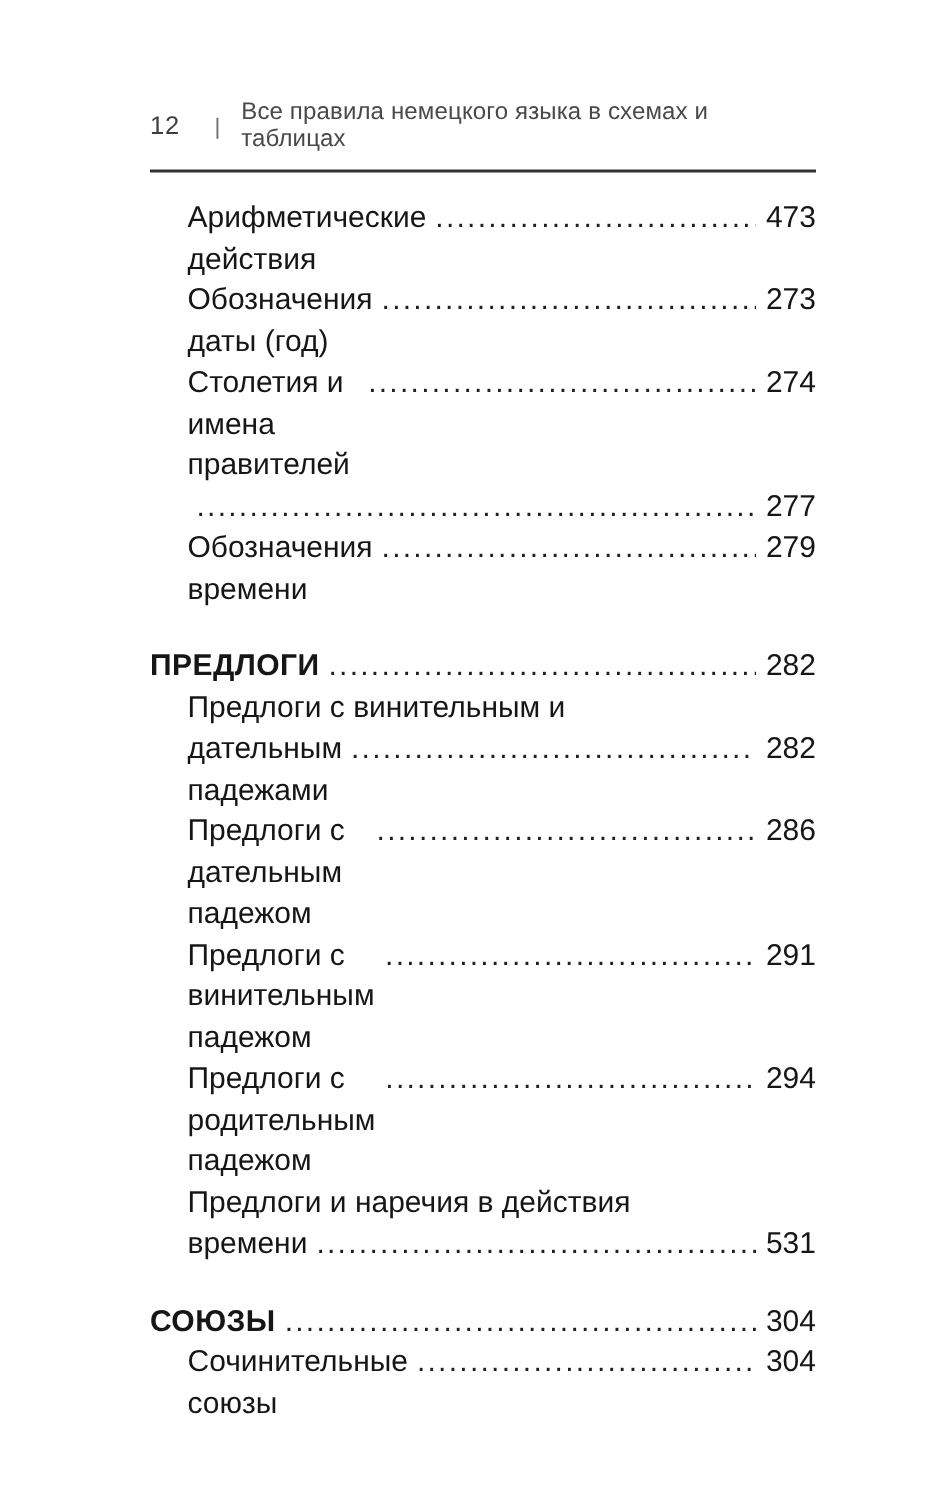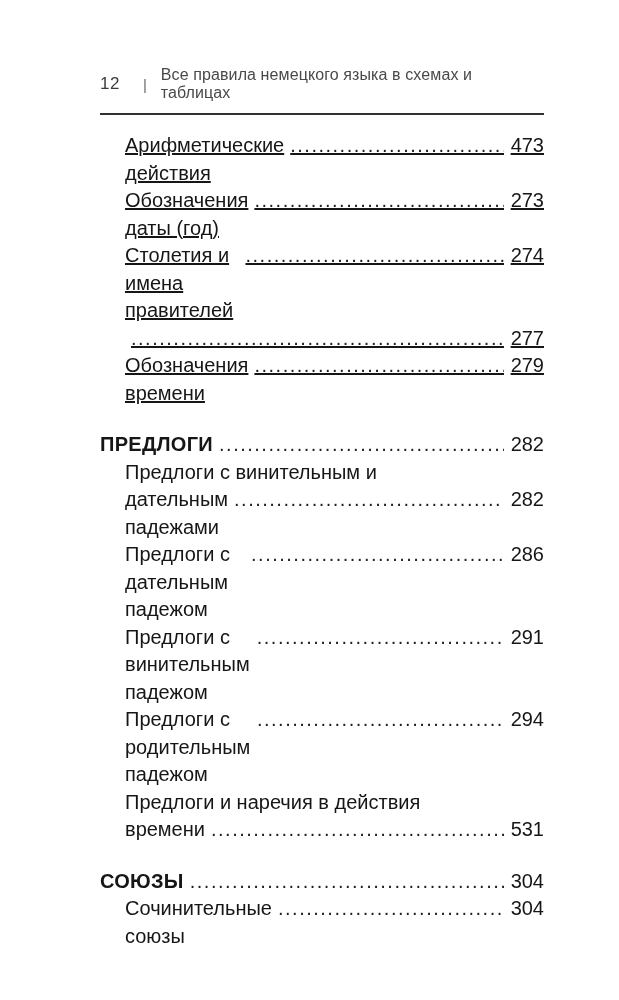--- a/index.html
+++ b/index.html
@@ -35,21 +35,21 @@
   .runhead .btitle { letter-spacing: 0.1px; }
 
   
   .toc {
     margin-top: 17px;
     font-size: 20px;
     line-height: 27.5px;
     color: #161616;
   }
   .group { margin-top: 24px; }
-  .group:first-child { margin-top: 12px; text-decoration: underline; }
+  .group:first-child { margin-top: 12px; }
   .row { display: flex; align-items: baseline; }
   .item { padding-left: 25px; }
   .item .cont {  }
   .heading .label { font-weight: 700; letter-spacing: 0.3px; text-align: center; }
   .leader {
     flex: 1 1 auto;
     min-width: 0;
     overflow: hidden;
     white-space: nowrap;
     margin: 0 7px 0 6px;

